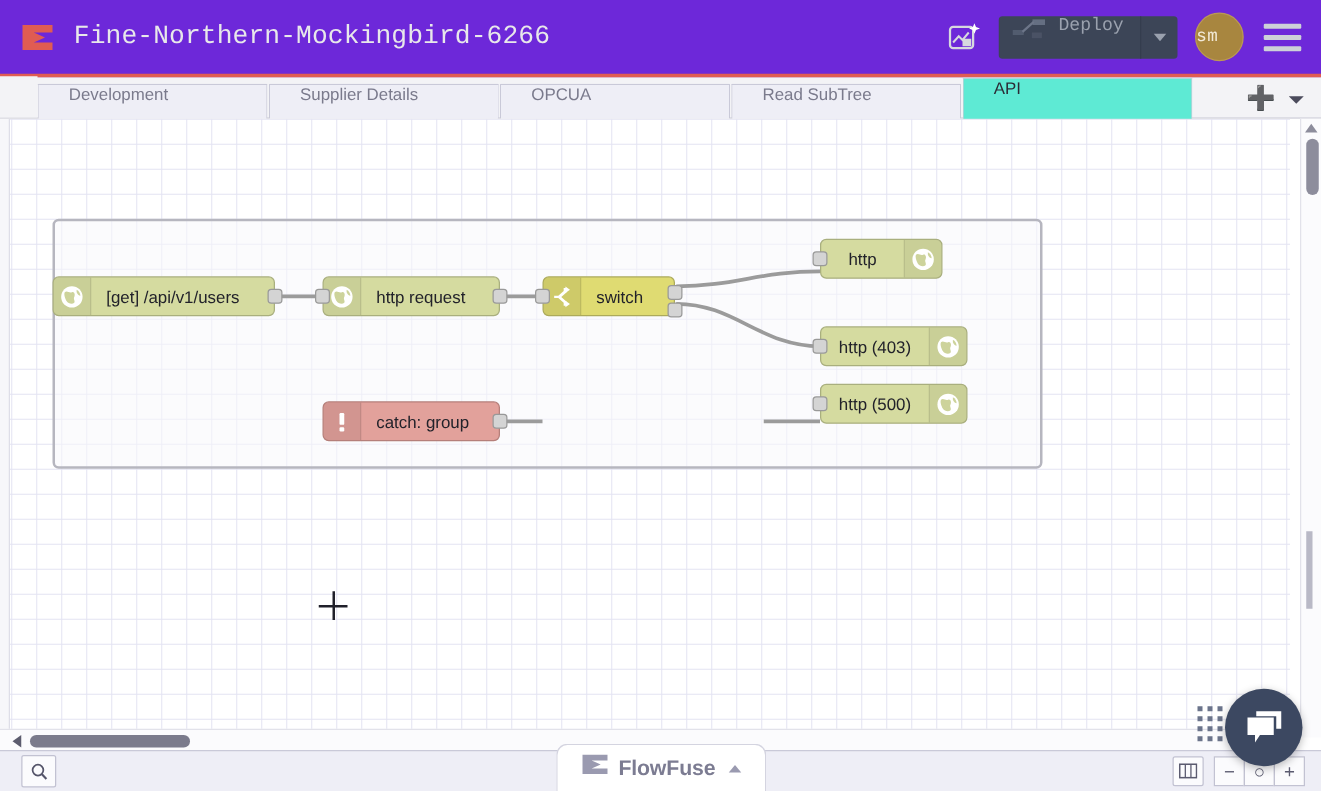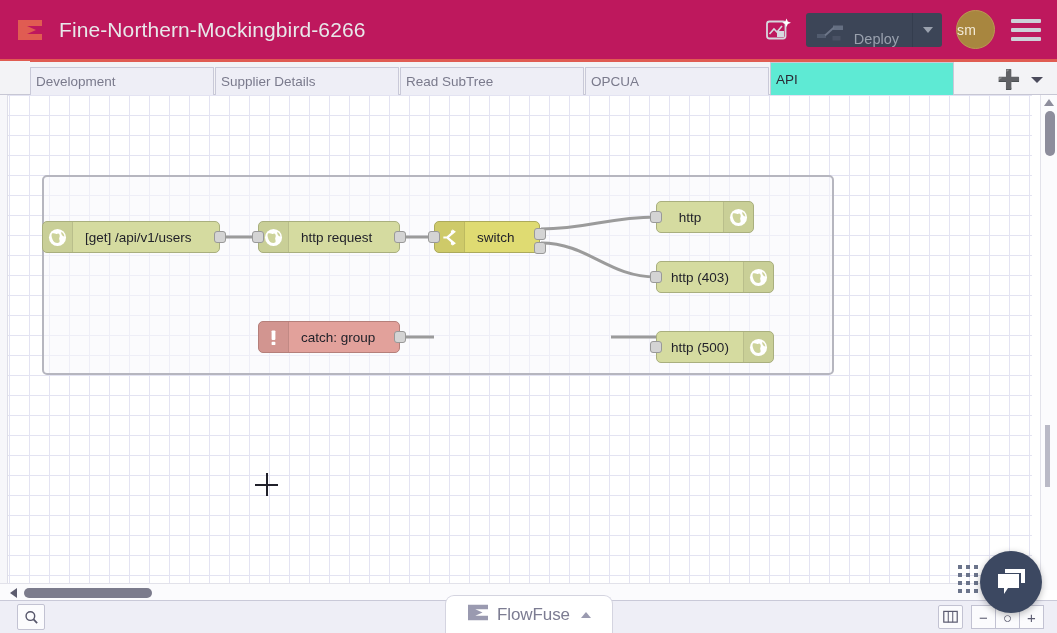--- a/index.html
+++ b/index.html
@@ -8,23 +8,24 @@
     overflow: hidden;
     font-family: "Liberation Sans", sans-serif;
     background: #ffffff;
   }
   #app { position: relative; width: 1057px; height: 633px; overflow: hidden; }
 
   
   .header {
     position: absolute; top: 0; left: 0;
     width: 1057px; height: 62px;
-    background: #be185d;
+    background: #6d28d9;
     display: flex; align-items: center;
     border-bottom: 3px solid #e05c52;
+    font-family: Liberation Mono, monospace;
   }
   .brand-logo {
     margin-left: 15px; width: 30px; height: 30px;
     position: relative; flex: 0 0 auto;
   }
   .brand-logo svg { display: block; }
   .brand-title {
     margin-left: 14px;
     color: #e8e8ea; font-size: 21px; font-weight: normal;
     letter-spacing: .1px; white-space: nowrap;
@@ -37,21 +38,21 @@
     width: 40px; height: 40px; display: flex;
     align-items: center; justify-content: center;
     cursor: pointer; margin-right: 8px;
   }
   .deploy-group {
     display: flex; align-items: stretch; height: 34px;
     background: #3c4557; border-radius: 3px; overflow: hidden;
     margin-right: 14px; cursor: pointer;
   }
   .deploy-main {
-    display: flex; align-items: flex-end; gap: 9px;
+    display: flex; align-items: flex-start; gap: 9px;
     padding: 0 13px 0 11px;
   }
   .deploy-label { color: #9aa1ae; font-size: 14.5px; }
   .deploy-caret {
     width: 30px; display: flex; align-items: center; justify-content: center;
     border-left: 1px solid #343d4e;
   }
   .caret-down {
     width: 0; height: 0;
     border-left: 5.5px solid transparent;
@@ -77,22 +78,22 @@
   .tabbar {
     position: absolute; top: 62px; left: 0;
     width: 1057px; height: 33px;
     background: #f3f3f6;
     border-bottom: 1px solid #c7c7d4;
     display: flex; align-items: flex-end;
   }
   .tab-gutter { width: 30px; height: 33px; background: #f3f3f6; }
   .tab {
     height: 28px; min-width: 184px;
-    display: flex; align-items: center;
-    padding-left: 5px;
+    display: flex; align-items: flex-start;
+    padding-left: 24px;
     background: #eeeef6;
     border: 1px solid #c9c9d8;
     border-bottom: none;
     margin-right: 1px;
     color: #7a7a8c; font-size: 13.5px;
     cursor: pointer;
     border-radius: 1px;
     position: relative; top: 1px;
   }
   .tab.active {
@@ -276,21 +277,21 @@
     position: absolute; left: 445px; bottom: 0;
     width: 168px; height: 38px;
     background: #ffffff;
     border: 1px solid #d4d4e0;
     border-bottom: none;
     border-radius: 9px 9px 0 0;
     display: flex; align-items: center; justify-content: center;
     gap: 8px; cursor: pointer;
     z-index: 6;
   }
-  .ff-label { color: #7c7c92; font-size: 17px; font-weight: normal; letter-spacing: -.1px; }
+  .ff-label { color: #7c7c92; font-size: 17px; font-weight: bold; letter-spacing: -.1px; }
   .chev-up {
     width: 0; height: 0;
     border-left: 5.5px solid transparent;
     border-right: 5.5px solid transparent;
     border-bottom: 6.5px solid #9a9ab0;
     margin-left: 3px;
   }
   .bottom-right {
     margin-left: auto; display: flex; align-items: center;
     gap: 0; padding-right: 13px;
@@ -377,24 +378,24 @@
   <div class="tabbar">
     <div class="tab-gutter"></div>
 
     <div class="tab">
       <span>Development</span>
     </div>
     <div class="tab">
       <span>Supplier Details</span>
     </div>
     <div class="tab">
+      <span>OPCUA</span>
+    </div>
+    <div class="tab">
       <span>Read SubTree</span>
-    </div>
-    <div class="tab">
-      <span>OPCUA</span>
     </div>
     <div class="tab active">
       <span>API</span>
     </div>
 
     <div class="tab-actions">
       <span class="plus-icon">➕</span>
       <span class="tab-caret"></span>
     </div>
   </div>
@@ -453,21 +454,21 @@
               <path d="M13 13.2 L16.8 16 L13 18.8 Z" fill="#ffffff"></path>
             </svg>
           </div>
           <div class="lbl">switch</div>
         </div>
         <span class="port in"></span>
         <span class="port out2a"></span>
         <span class="port out2b"></span>
       </div>
 
-      <div class="node n-olive" style="left:648px; top:106px; width:98px;">
+      <div class="node n-olive" style="left:648px; top:96px; width:98px;">
         <div class="body">
           <div class="lbl" style="justify-content:center;">http</div>
           <div class="ic right">
             <svg width="19" height="19" viewBox="0 0 20 20">
               <circle cx="10" cy="10" r="9" fill="#ffffff"></circle>
               <path d="M4 6 C6 4.5 8 7 10 6 C12 5 13 8 12 10 C11 12 13 13 12 15 C10.5 16.5 7 16 5.5 13.5 C4.5 11.5 3 8 4 6 Z" fill="#cdd39b"></path>
               <path d="M14 4 C16 5 17 7 17.2 9 C16 9 14.5 7.5 14 6 Z" fill="#cdd39b"></path>
             </svg>
           </div>
         </div>
@@ -495,21 +496,21 @@
               <rect x="8" y="2.5" width="4" height="10" rx="1" fill="#ffffff"></rect>
               <rect x="8" y="14.5" width="4" height="3.5" rx="1" fill="#ffffff"></rect>
             </svg>
           </div>
           <div class="lbl">catch: group</div>
         </div>
         <span class="port out"></span>
       </div>
 
 
-      <div class="node n-olive" style="left:648px; top:236px; width:118px;">
+      <div class="node n-olive" style="left:648px; top:212px; width:118px;">
         <div class="body">
           <div class="lbl" style="justify-content:center;">http (500)</div>
           <div class="ic right">
             <svg width="19" height="19" viewBox="0 0 20 20">
               <circle cx="10" cy="10" r="9" fill="#ffffff"></circle>
               <path d="M4 6 C6 4.5 8 7 10 6 C12 5 13 8 12 10 C11 12 13 13 12 15 C10.5 16.5 7 16 5.5 13.5 C4.5 11.5 3 8 4 6 Z" fill="#cdd39b"></path>
               <path d="M14 4 C16 5 17 7 17.2 9 C16 9 14.5 7.5 14 6 Z" fill="#cdd39b"></path>
             </svg>
           </div>
         </div>

